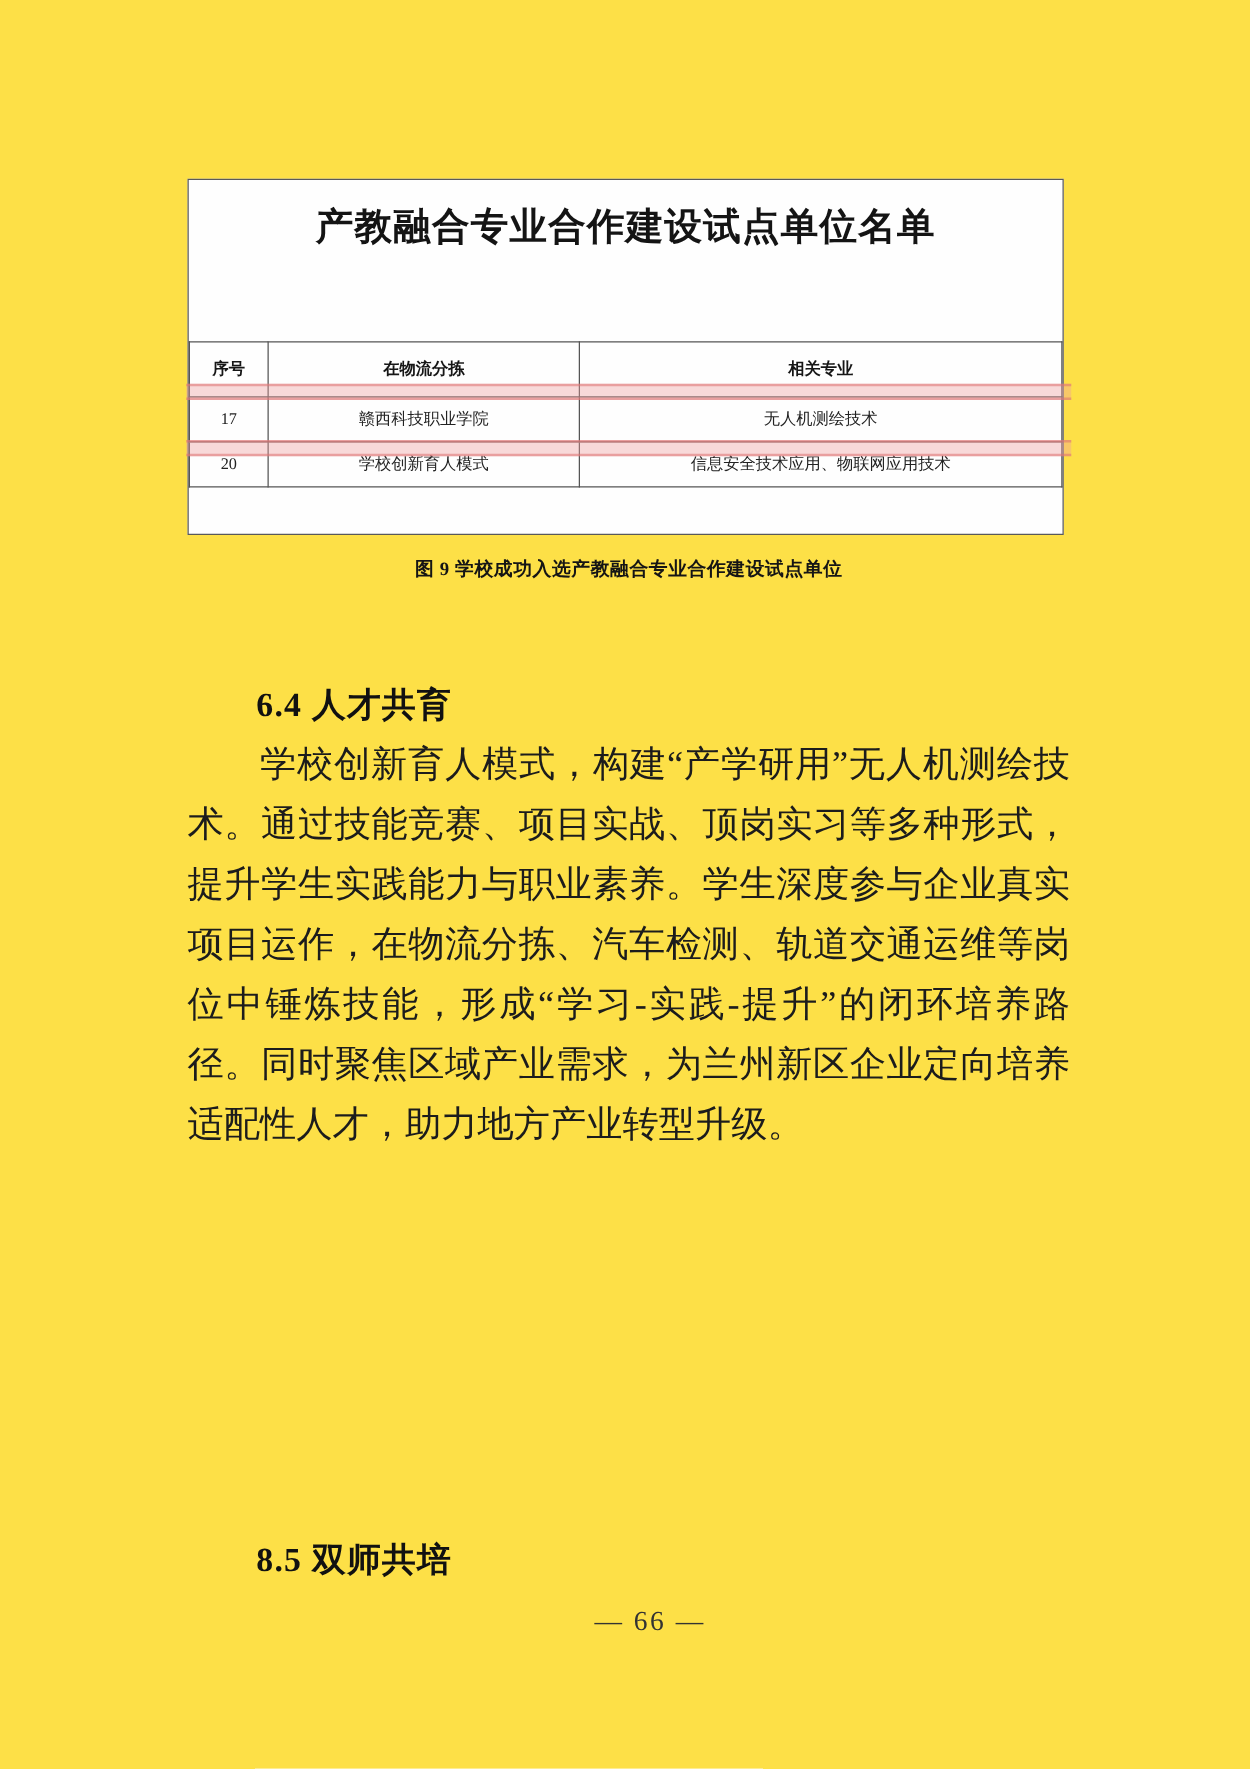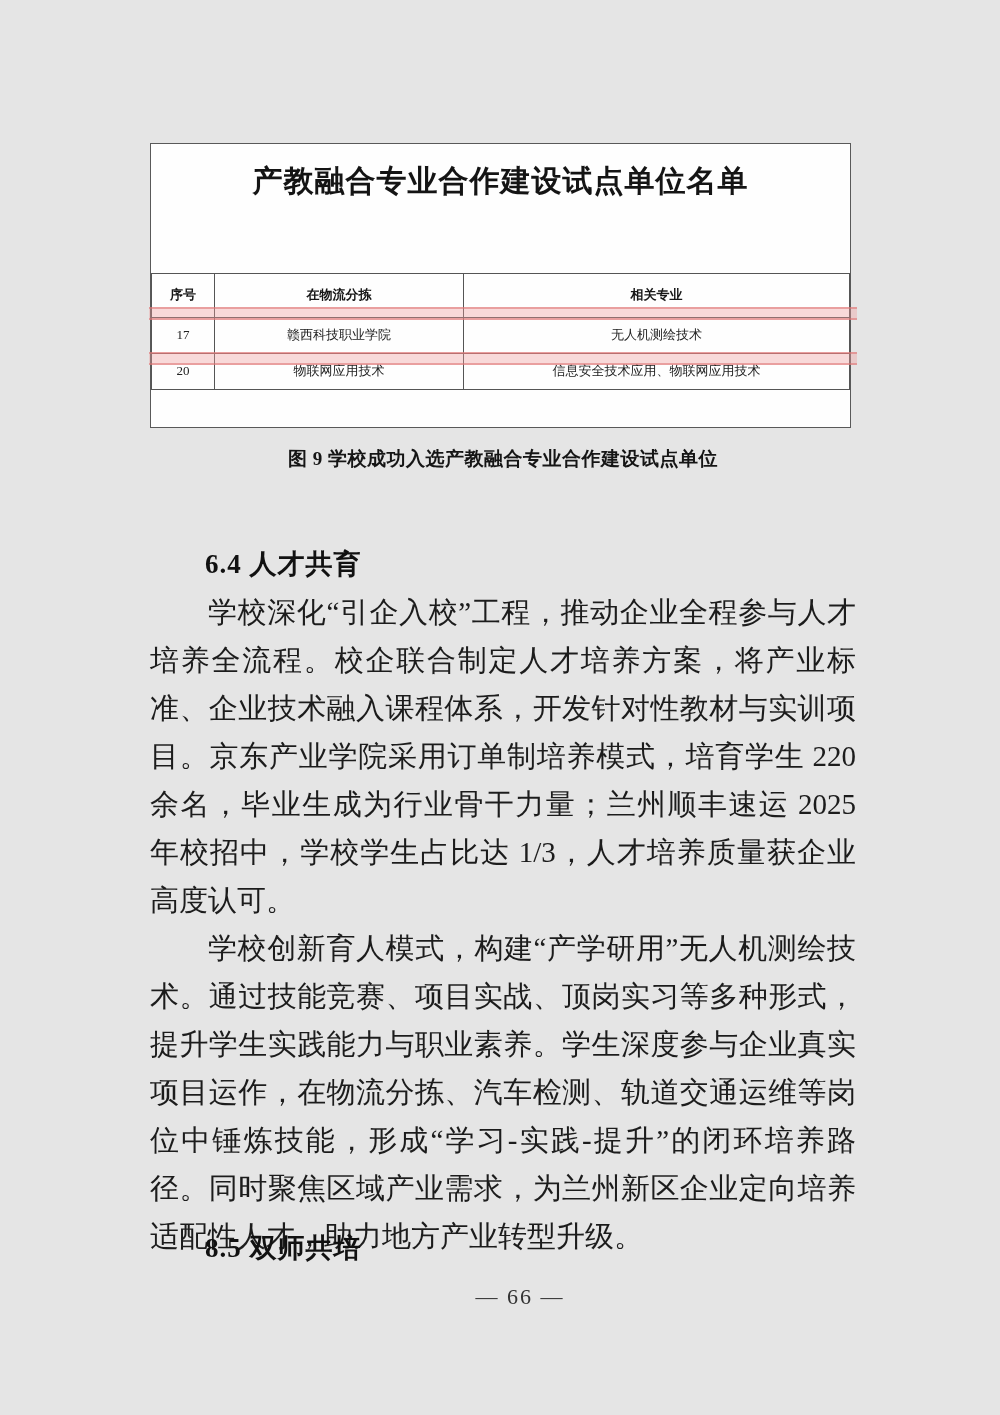--- a/index.html
+++ b/index.html
@@ -2,21 +2,21 @@
 <html><head>
 <meta charset="utf-8">
 <style>
   * { margin: 0; padding: 0; box-sizing: border-box; }
   html, body { background: #ffffff; }
   .page {
     position: relative;
     width: 1000px;
     height: 1415px;
     margin: 0 auto;
-    background: #e5e5e5;
+    background: #fde047;
     font-family: "Liberation Serif", "DejaVu Serif", serif;
     color: #1f1f1f;
     overflow: hidden;
   }
 
   
   .table-figure {
     position: absolute;
     left: 150px;
     top: 143px;
@@ -73,21 +73,21 @@
   .band-1 { top: 163px; }
   .band-2 { top: 208px; }
 
   
   .fig-caption {
     position: absolute;
     left: 150px;
     top: 446px;
     width: 706px;
     text-align: center;
-    font-size: 19px;
+    font-size: 15px;
     font-weight: bold;
     color: #151515;
     letter-spacing: 0.5px;
   }
   .section-heading {
     position: absolute;
     left: 205px;
     font-size: 27px;
     font-weight: bold;
     color: #111111;
@@ -143,35 +143,34 @@
         </tr>
       </thead>
       <tbody>
         <tr>
           <td>17</td>
           <td>赣西科技职业学院</td>
           <td>无人机测绘技术</td>
         </tr>
         <tr>
           <td>20</td>
-          <td>物联网应用技术</td>
+          <td>学校创新育人模式</td>
           <td>信息安全技术应用、物联网应用技术</td>
         </tr>
       </tbody>
     </table>
     <div class="band band-1"></div>
     <div class="band band-2"></div>
   </div>
 
   <div class="fig-caption">图 9 学校成功入选产教融合专业合作建设试点单位</div>
 
   <div class="section-heading heading-64">6.4 人才共育</div>
 
   <div class="body-text">
-    <p>学校深化“引企入校”工程，推动企业全程参与人才培养全流程。校企联合制定人才培养方案，将产业标准、企业技术融入课程体系，开发针对性教材与实训项目。京东产业学院采用订单制培养模式，培育学生 220 余名，毕业生成为行业骨干力量；兰州顺丰速运 2025 年校招中，学校学生占比达 1/3，人才培养质量获企业高度认可。</p>
     <p>学校创新育人模式，构建“产学研用”无人机测绘技术。通过技能竞赛、项目实战、顶岗实习等多种形式，提升学生实践能力与职业素养。学生深度参与企业真实项目运作，在物流分拣、汽车检测、轨道交通运维等岗位中锤炼技能，形成“学习-实践-提升”的闭环培养路径。同时聚焦区域产业需求，为兰州新区企业定向培养适配性人才，助力地方产业转型升级。</p>
   </div>
 
   <div class="section-heading heading-65">8.5 双师共培</div>
 
   <div class="page-number">— 66 —</div>
 
 </div>
 
 </body></html>

